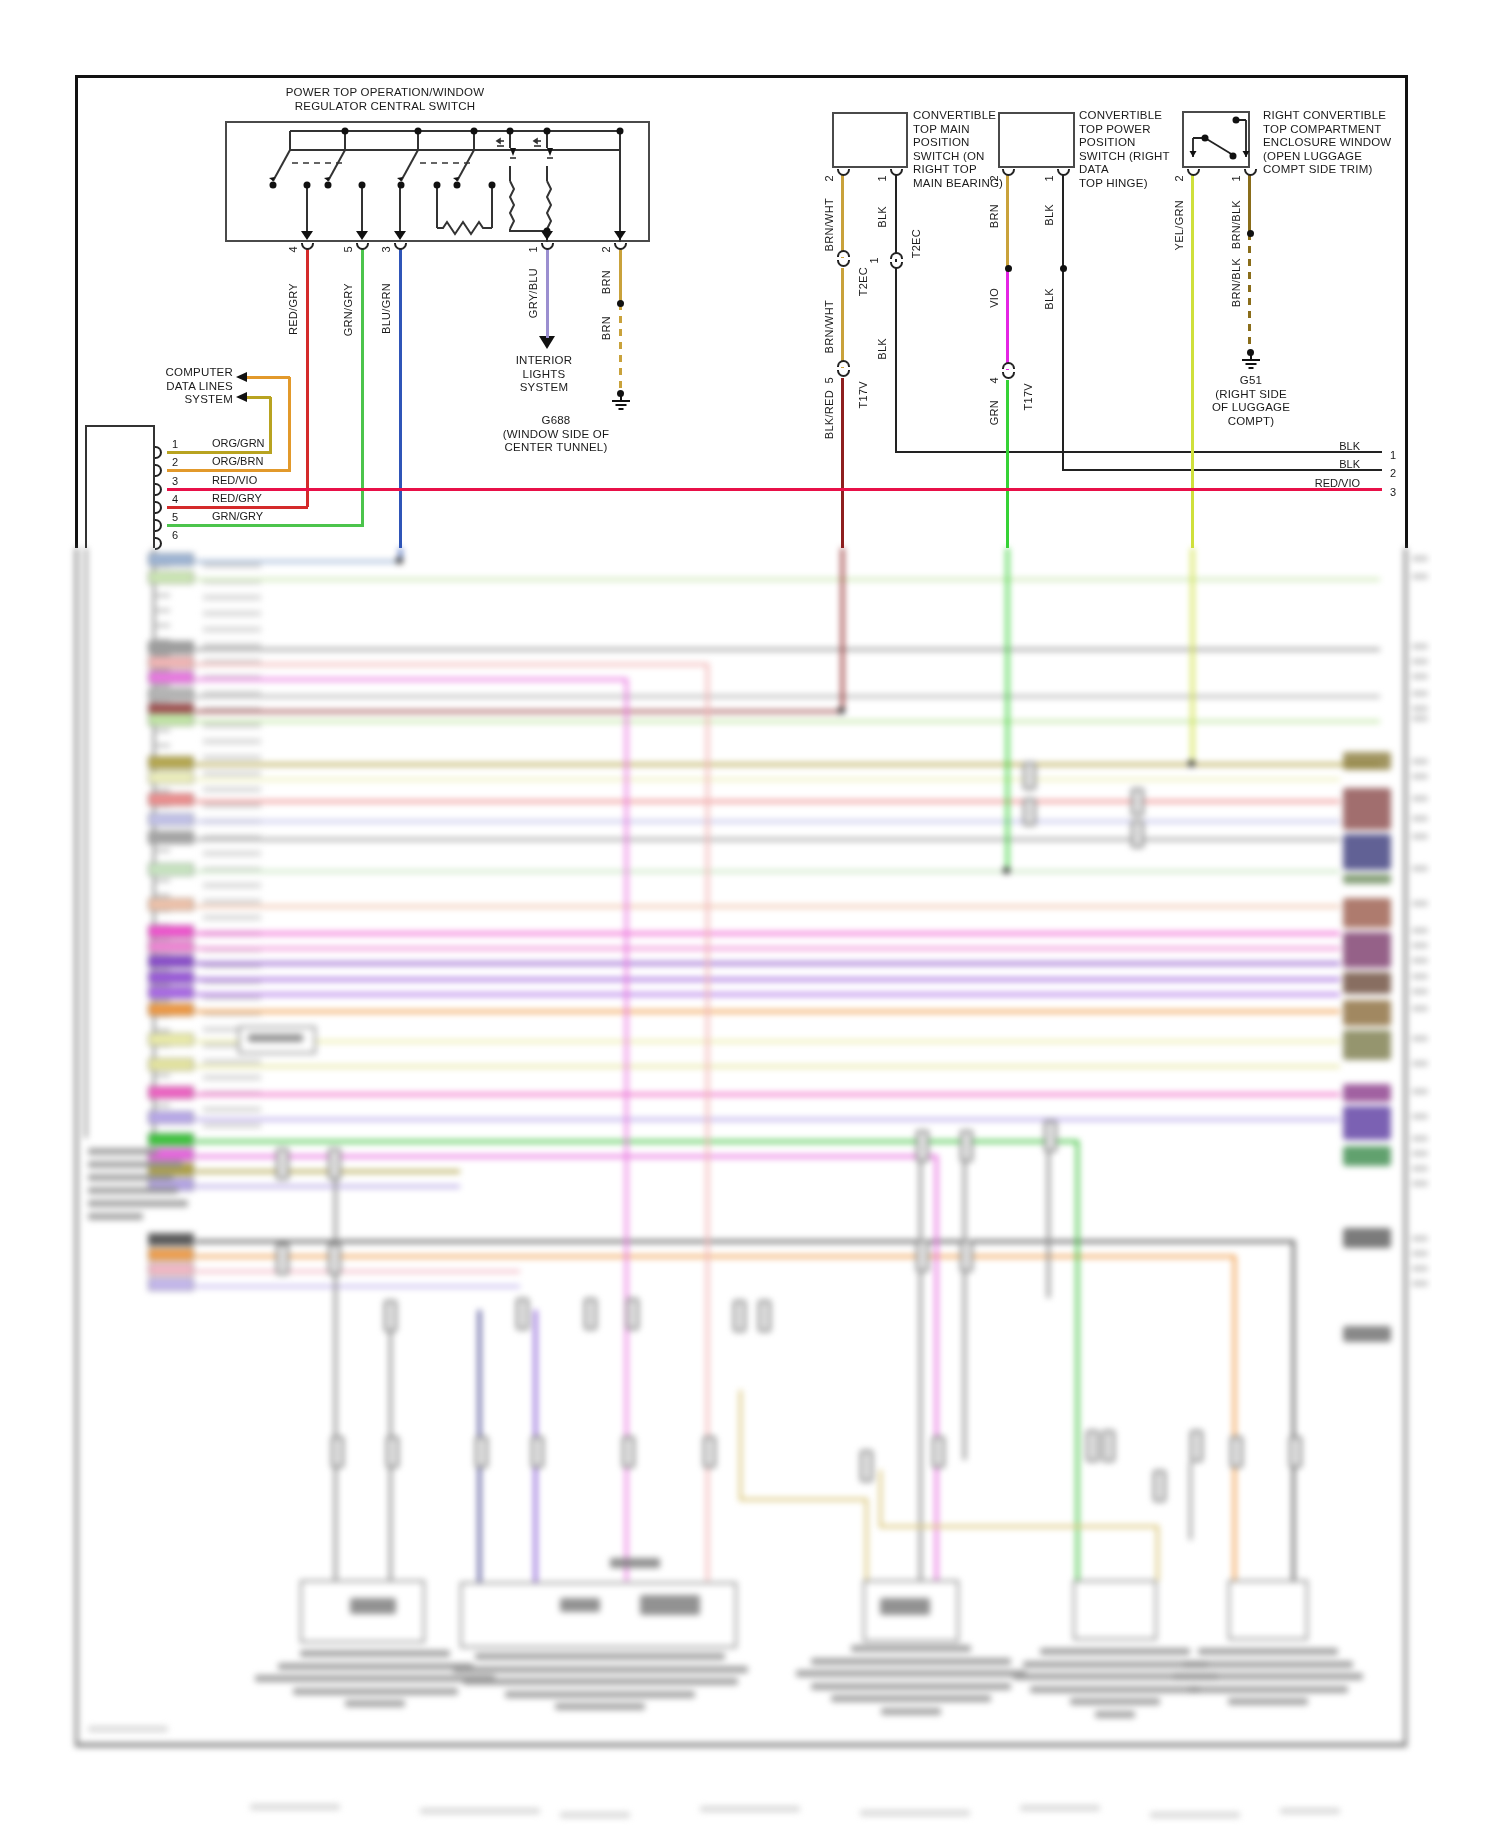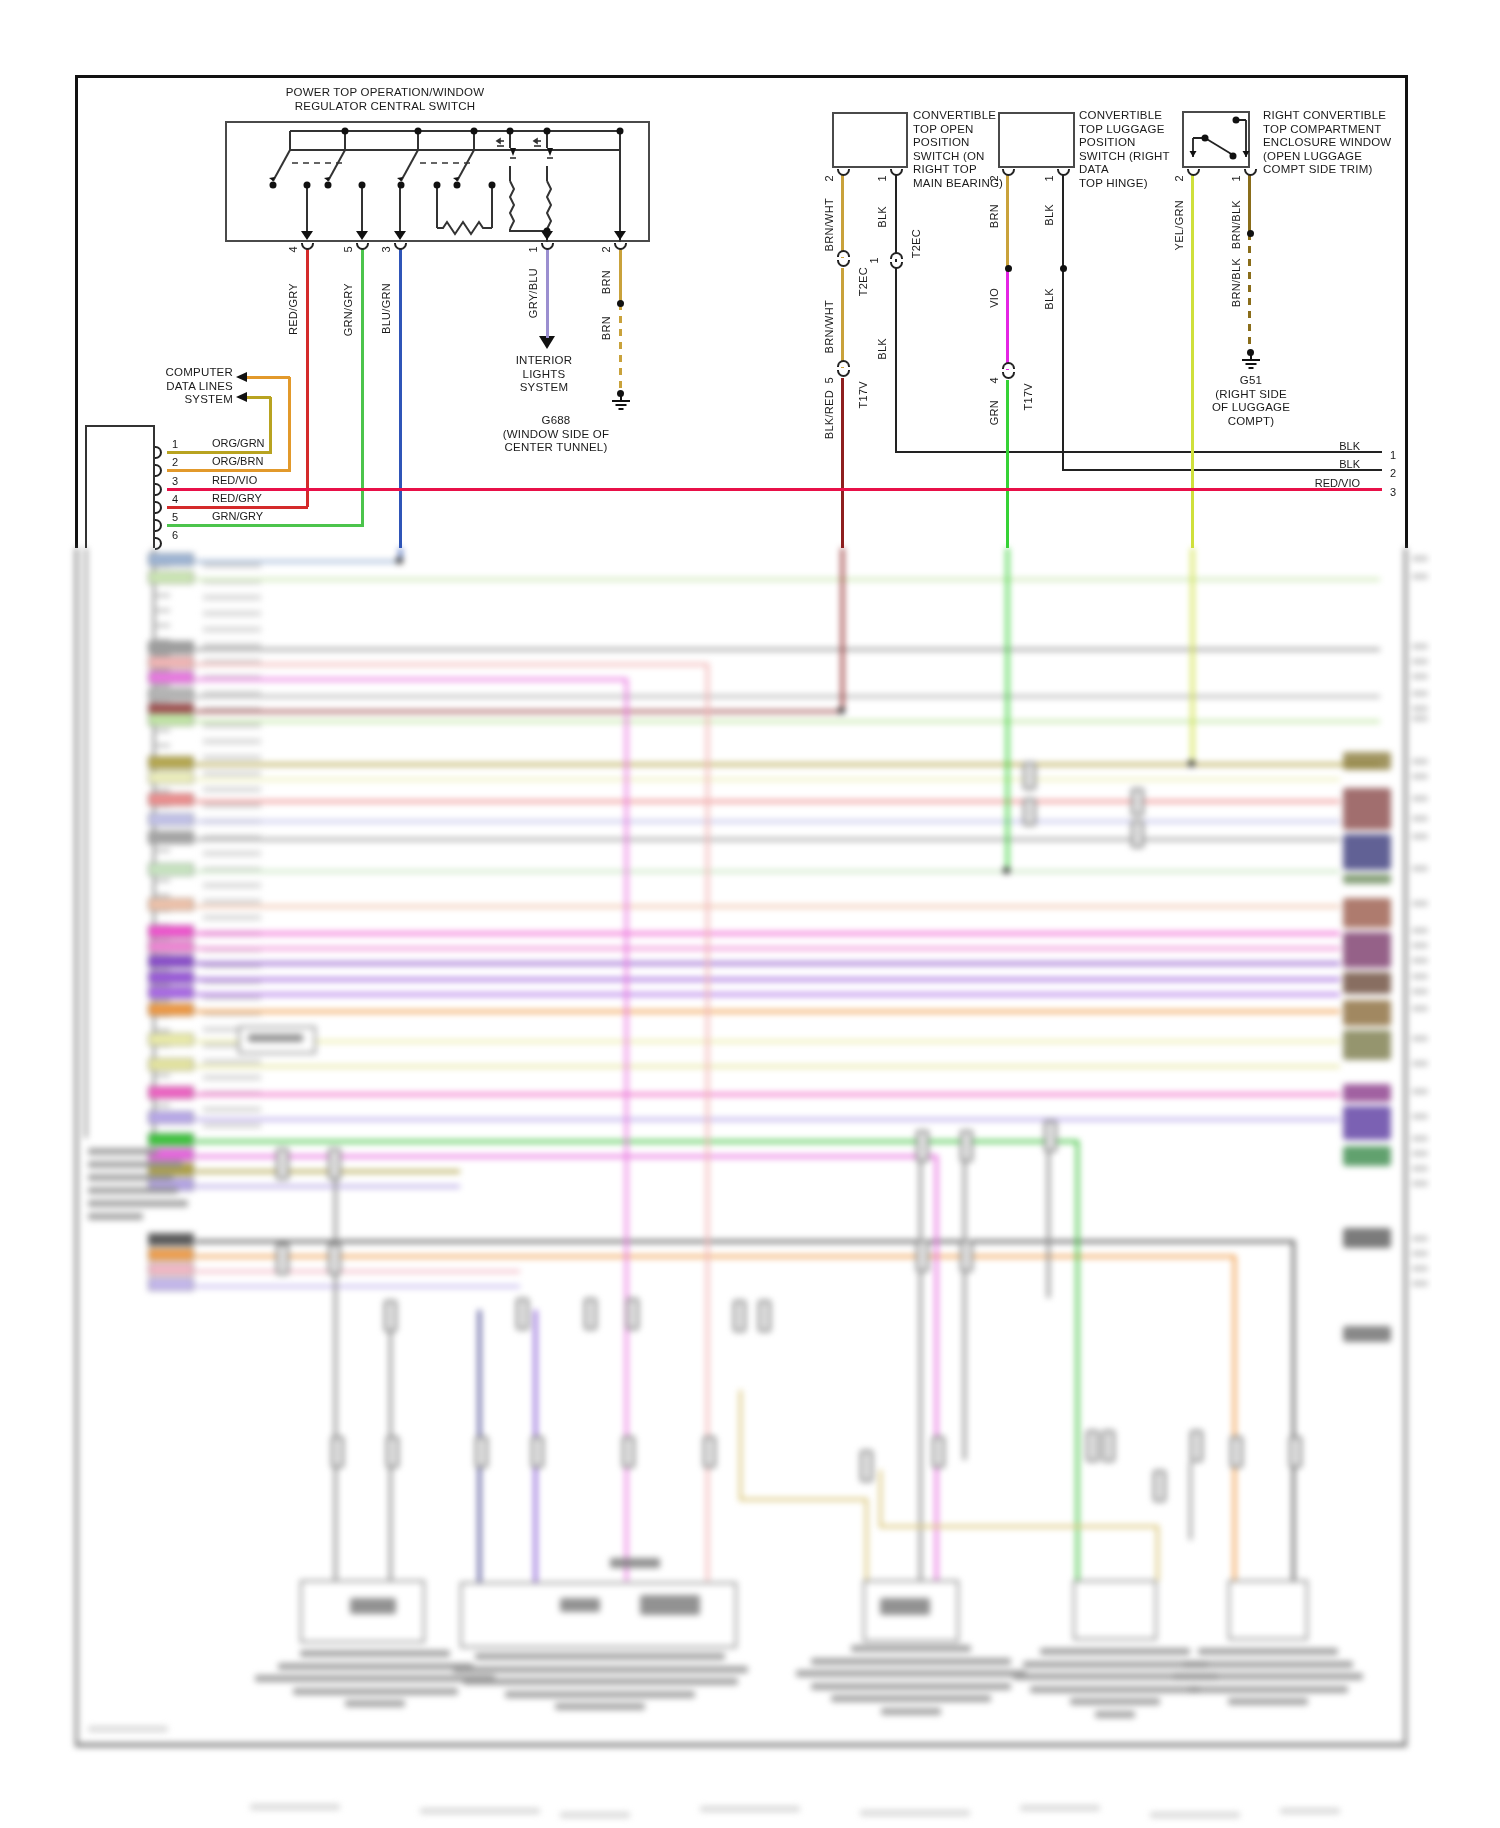--- a/index.html
+++ b/index.html
@@ -122,31 +122,31 @@
         <div>SYSTEM</div>
       </div>
 
     <div class="ln" style="left:85px;top:425px;width:70px;height:2px;background:#333"></div>
     <div class="ln" style="left:85px;top:425px;width:2px;height:123px;background:#333"></div>
     <div class="ln" style="left:153px;top:425px;width:2px;height:123px;background:#333"></div>
 
     <div class="box" style="left:832px;top:112px;width:76px;height:56px;"></div>
     <div class="txt" style="left:913px;top:109px">
         <div>CONVERTIBLE</div>
-        <div>TOP OPEN</div>
+        <div>TOP MAIN</div>
         <div>POSITION</div>
         <div>SWITCH (ON</div>
         <div>RIGHT TOP</div>
         <div>MAIN BEARING)</div>
       </div>
 
     <div class="box" style="left:998px;top:112px;width:77px;height:56px;"></div>
     <div class="txt" style="left:1079px;top:109px">
         <div>CONVERTIBLE</div>
-        <div>TOP LUGGAGE</div>
+        <div>TOP POWER</div>
         <div>POSITION</div>
         <div>SWITCH (RIGHT</div>
         <div>DATA</div>
         <div>TOP HINGE)</div>
       </div>
 
     <div class="box" style="left:1182px;top:111px;width:68px;height:57px;"></div>
     <svg width="68" height="57" style="position:absolute;left:1182px;top:111px" viewBox="0 0 68 57">
       <g stroke="#222" stroke-width="1.8" fill="none">
         <line x1="23" y1="27" x2="51" y2="44"></line>

